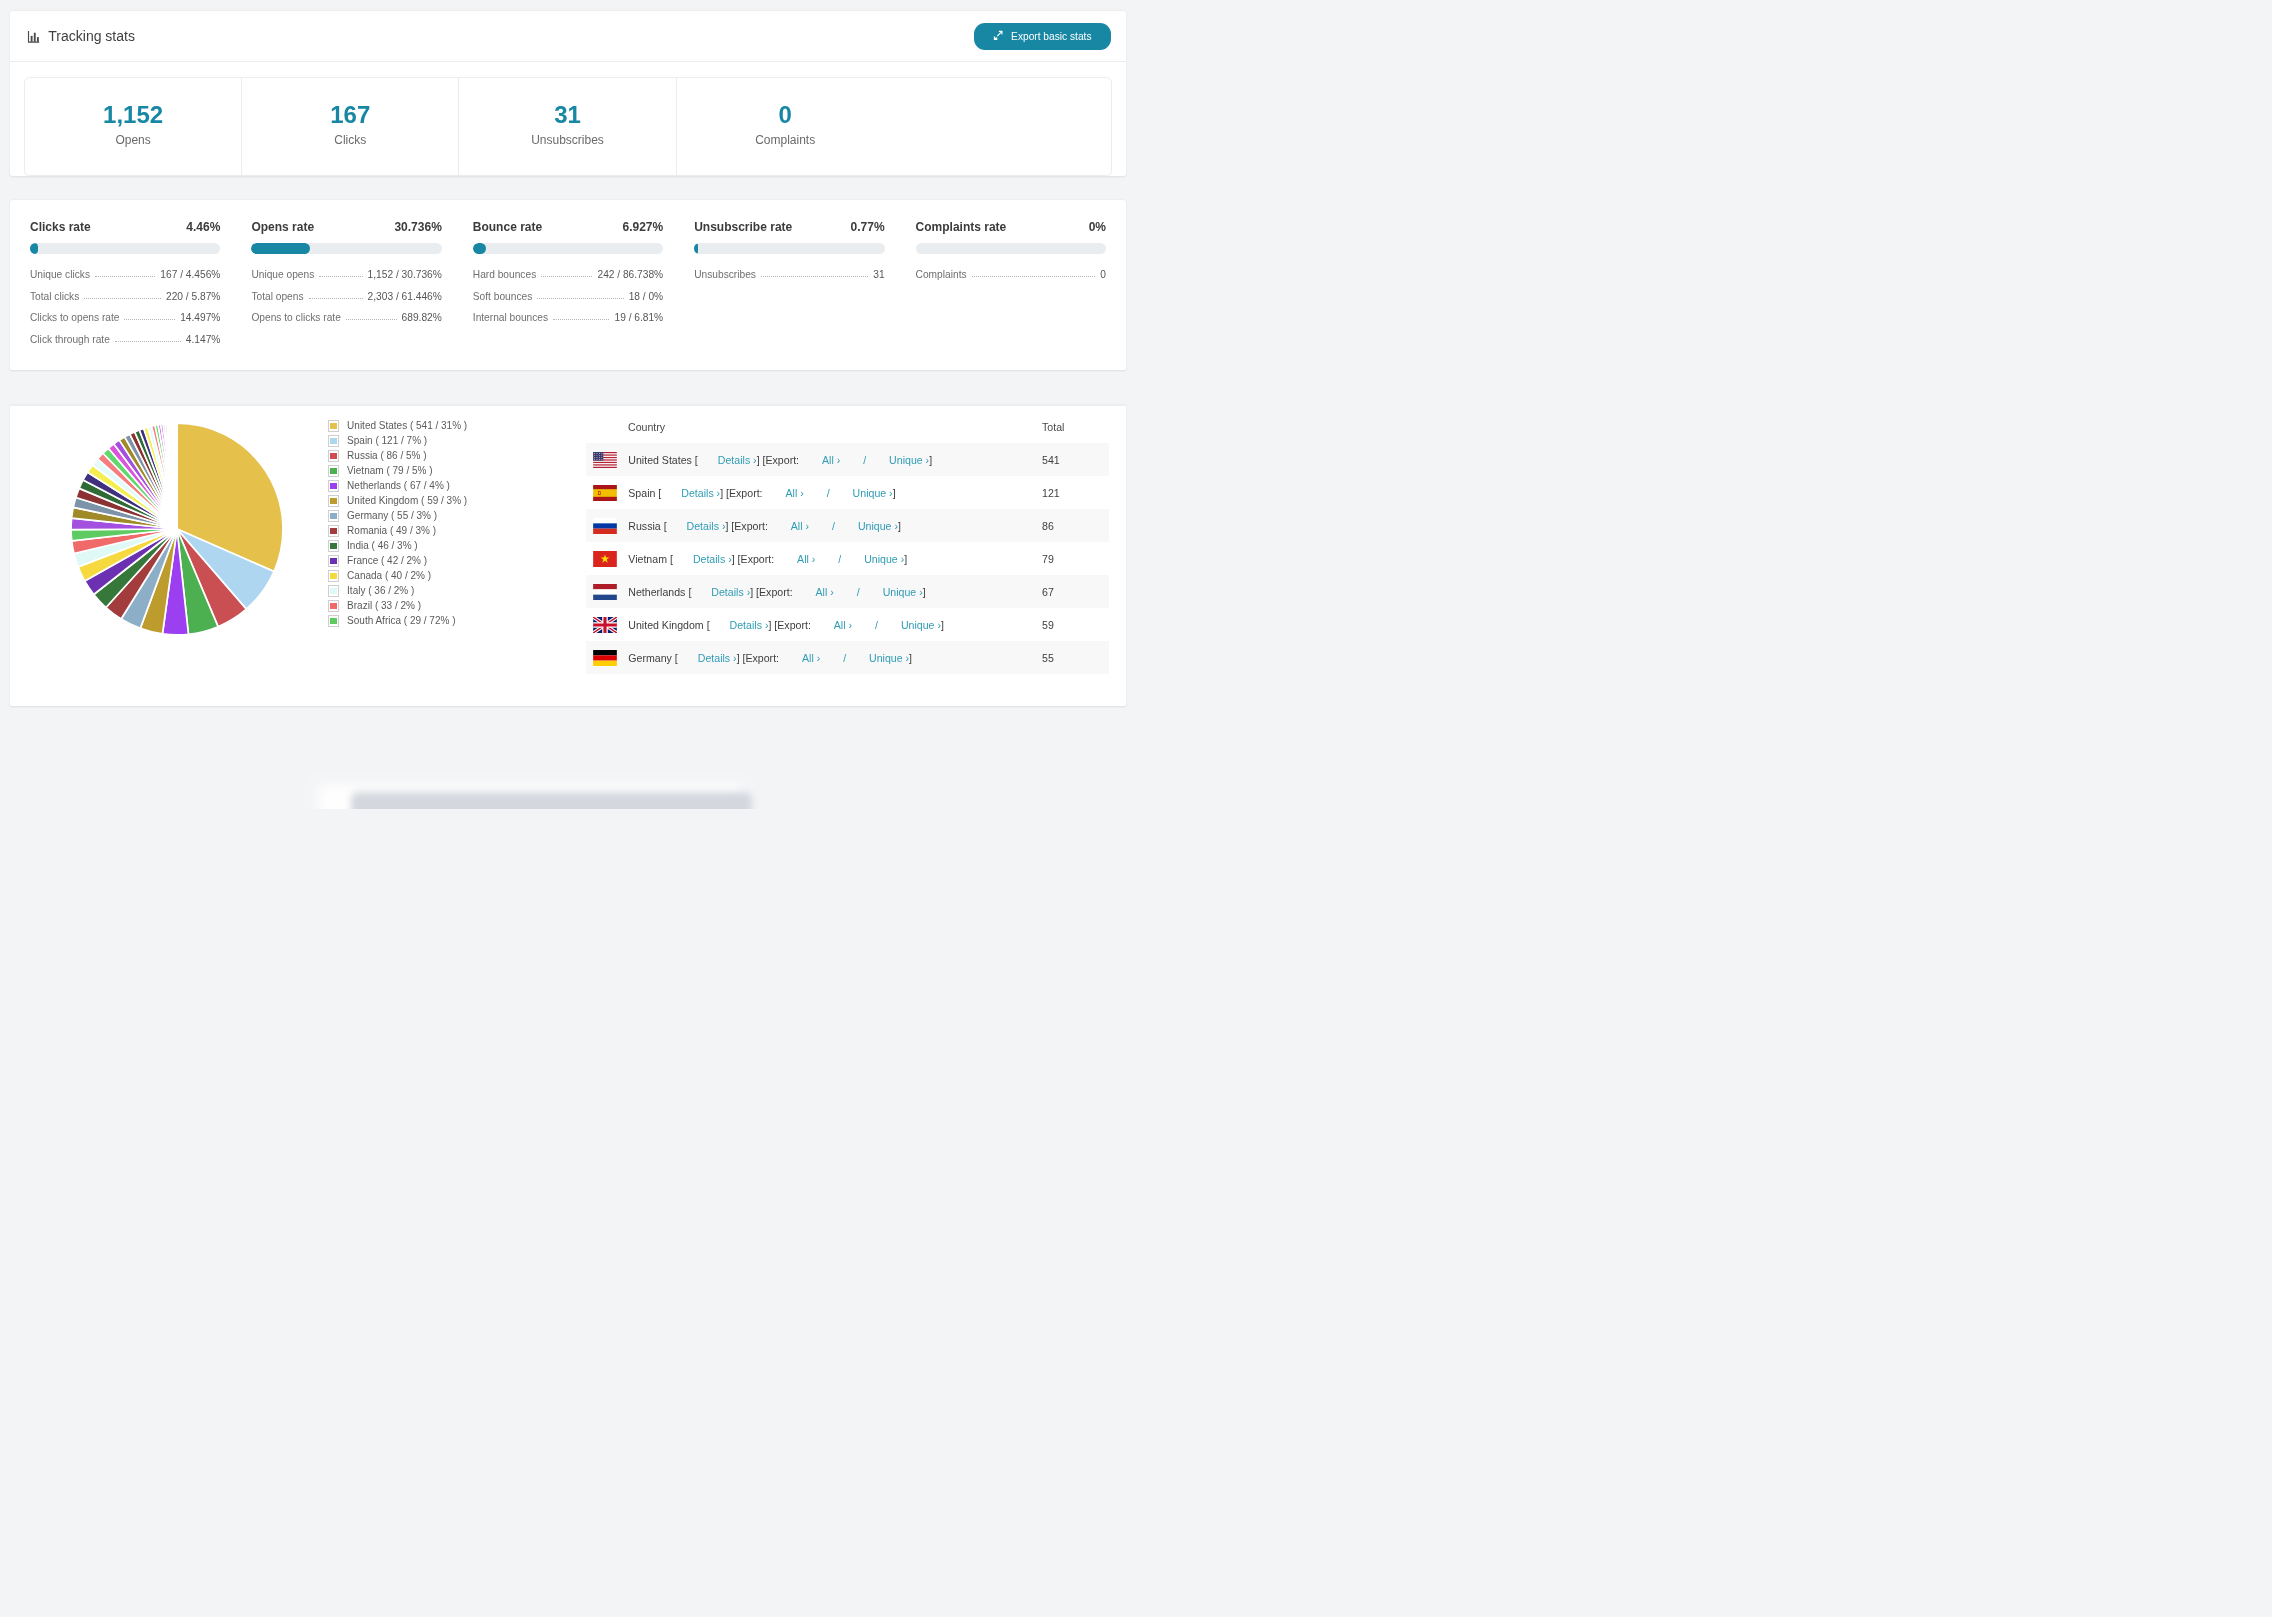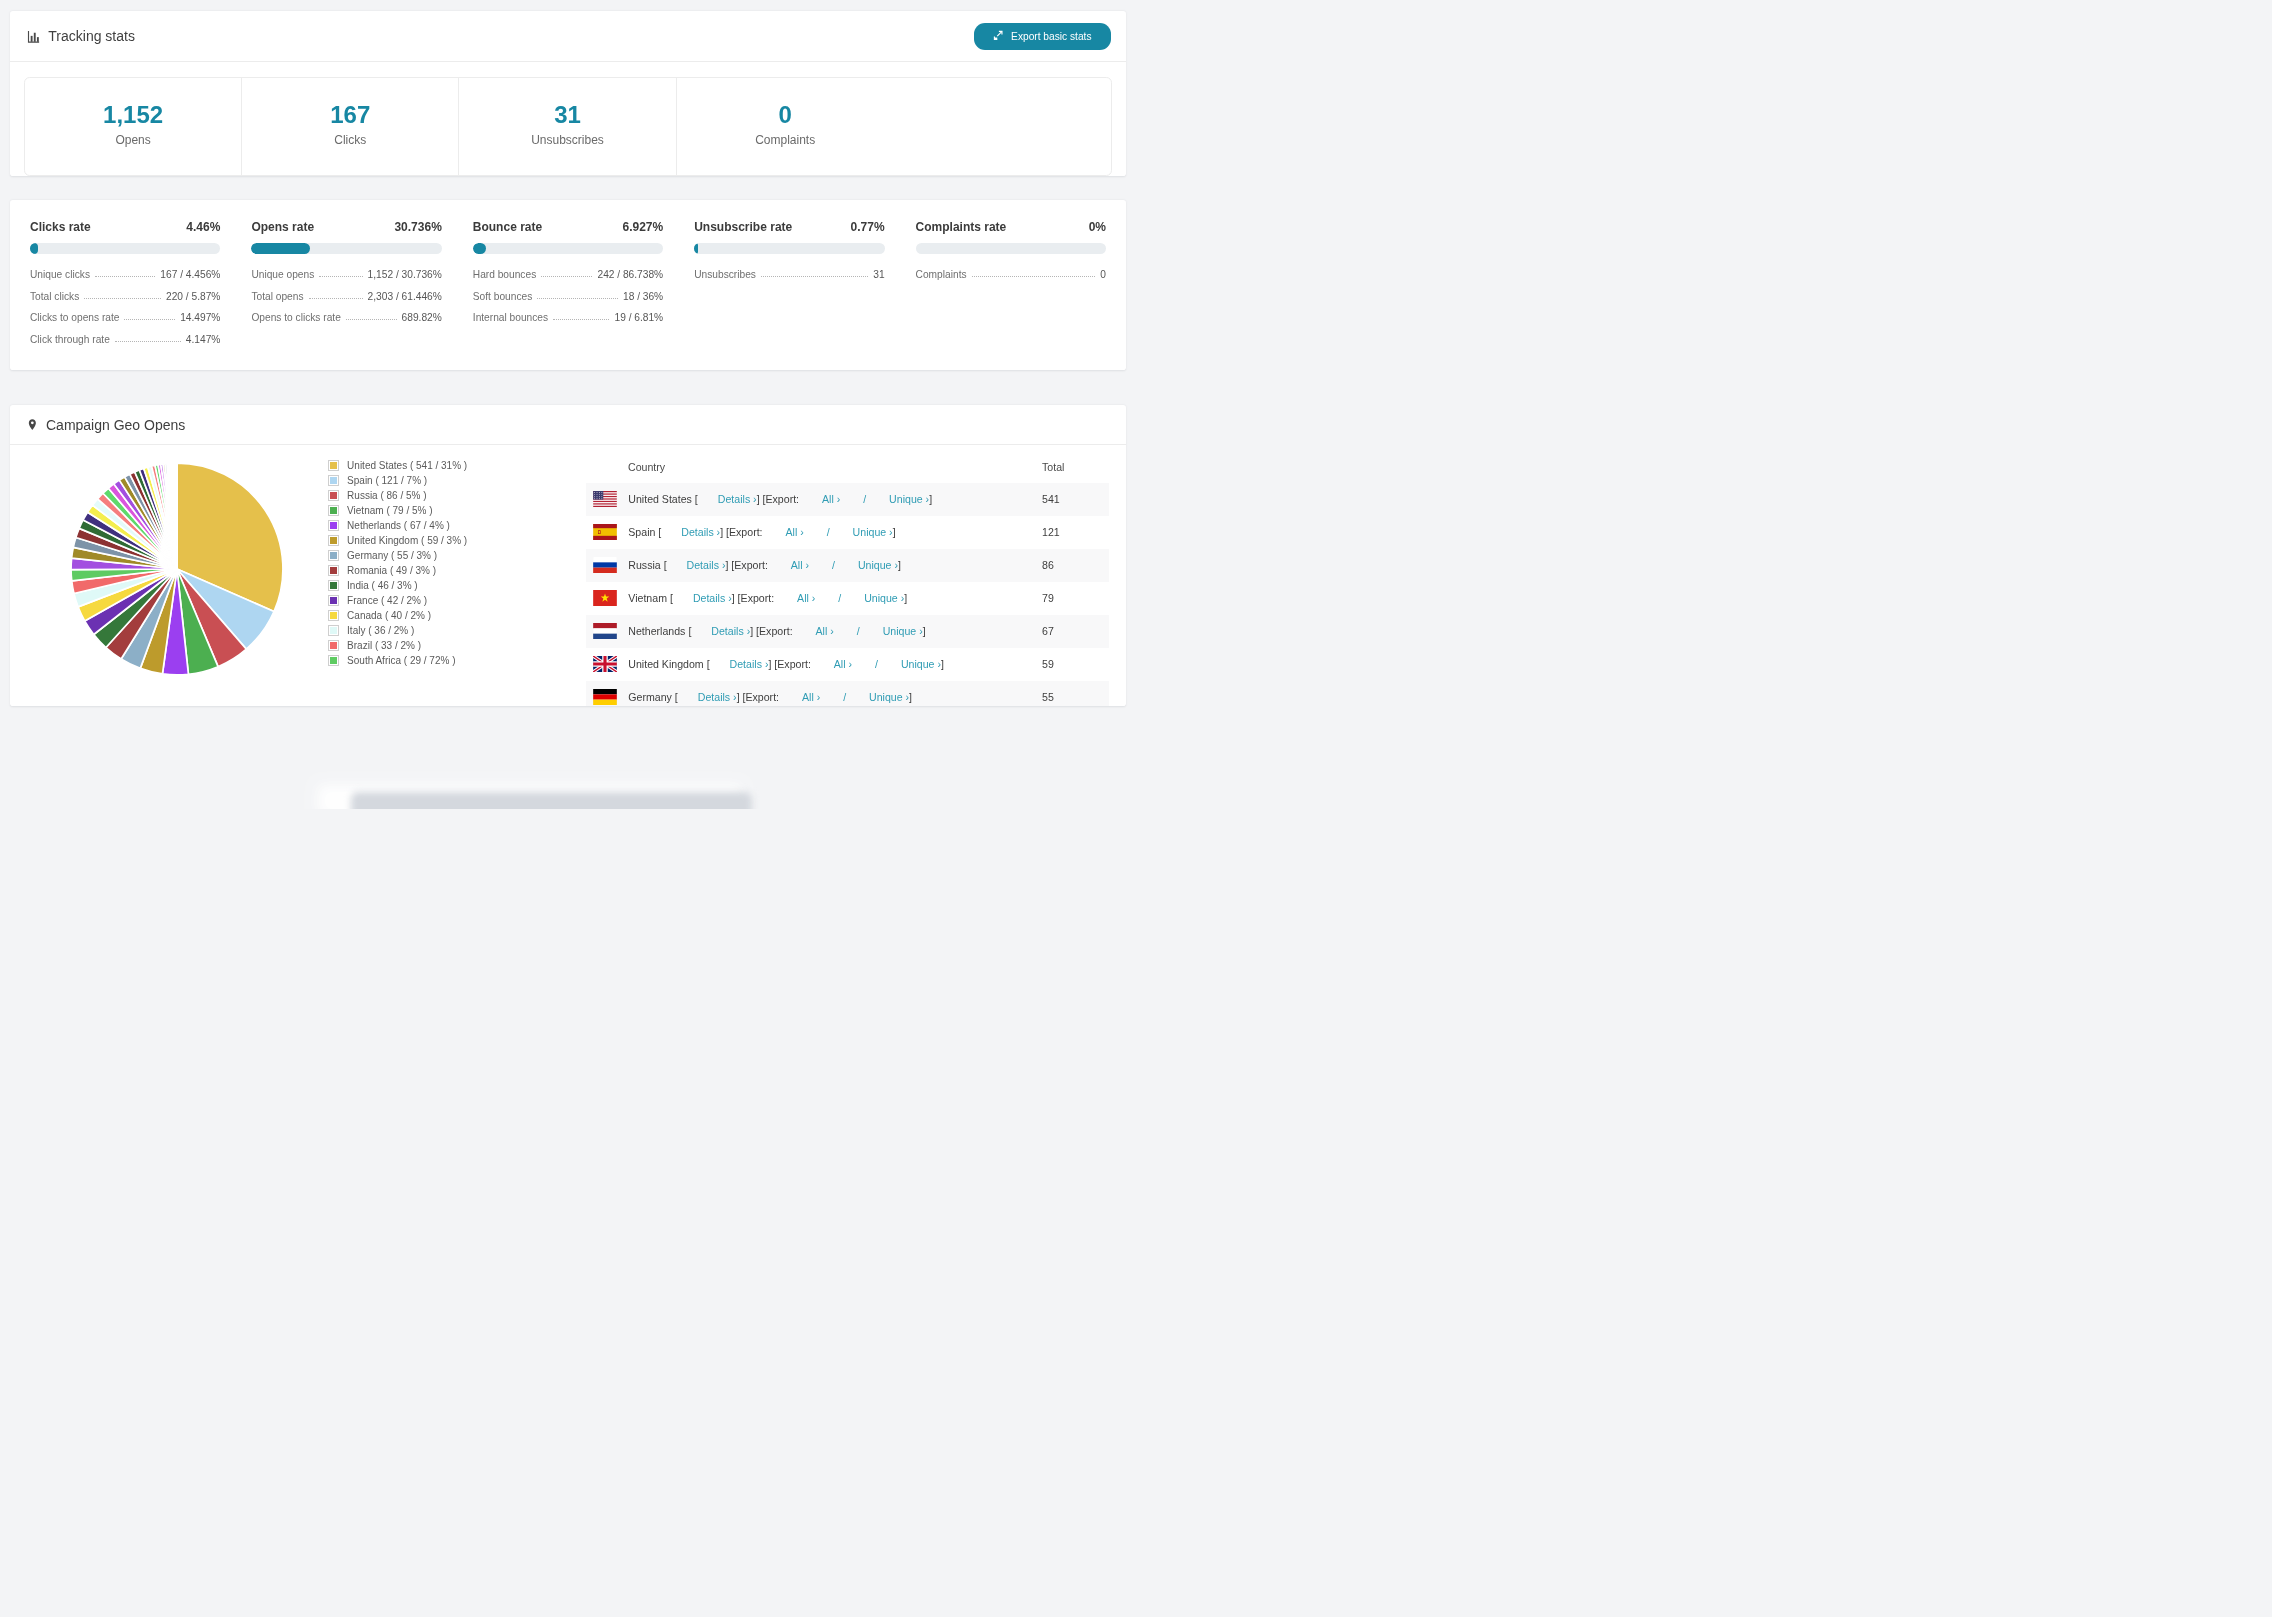--- a/index.html
+++ b/index.html
@@ -202,21 +202,21 @@
         </div>
         <div class="rate-rows">
           <div class="rate-row">
             <span class="rr-label">Hard bounces</span>
             <span class="rr-leader"></span>
             <span class="rr-value">242 / 86.738%</span>
           </div>
           <div class="rate-row">
             <span class="rr-label">Soft bounces</span>
             <span class="rr-leader"></span>
-            <span class="rr-value">18 / 36%</span>
+            <span class="rr-value">18 / 0%</span>
           </div>
           <div class="rate-row">
             <span class="rr-label">Internal bounces</span>
             <span class="rr-leader"></span>
             <span class="rr-value">19 / 6.81%</span>
           </div>
         </div>
       </article>
       <article class="rate-block">
         <div class="rate-head">
@@ -245,30 +245,20 @@
             <span class="rr-label">Complaints</span>
             <span class="rr-leader"></span>
             <span class="rr-value">0</span>
           </div>
         </div>
       </article>
     </div>
 </section>
 
 <section class="card" id="geo-card">
-  <div class="card-header">
-    <div class="card-title">
-      <span>
-        <svg width="12.7" height="15.5" viewBox="0 0 24 24" fill="#474747">
-          <path d="M12 1.8C8.3 1.8 5.3 4.8 5.3 8.5c0 5 6.7 13.3 6.7 13.3s6.7-8.3 6.7-13.3c0-3.7-3-6.7-6.7-6.7zm0 9.2a2.6 2.6 0 1 1 0-5.2 2.6 2.6 0 0 1 0 5.2z"></path>
-        </svg>
-      </span>
-      <span>Campaign Geo Opens</span>
-    </div>
-  </div>
   <div class="hdr-divider"></div>
   <div class="geo-content">
     <div class="pie-wrap">
       <svg id="pie-svg" width="226" height="226" viewBox="0 0 320 320">
           <path d="M 160 160 L 160.00 10.00 A 150 150 0 0 1 297.35 220.28 Z" fill="#e5c04b" stroke="#ffffff" stroke-width="2.4" stroke-linejoin="round"></path>
           <path d="M 160 160 L 297.35 220.28 A 150 150 0 0 1 258.16 273.42 Z" fill="#aed6f1" stroke="#ffffff" stroke-width="2.4" stroke-linejoin="round"></path>
           <path d="M 160 160 L 258.16 273.42 A 150 150 0 0 1 218.13 298.28 Z" fill="#c94f53" stroke="#ffffff" stroke-width="2.4" stroke-linejoin="round"></path>
           <path d="M 160 160 L 218.13 298.28 A 150 150 0 0 1 176.20 309.12 Z" fill="#4caf50" stroke="#ffffff" stroke-width="2.4" stroke-linejoin="round"></path>
           <path d="M 160 160 L 176.20 309.12 A 150 150 0 0 1 139.43 308.58 Z" fill="#9b3ff0" stroke="#ffffff" stroke-width="2.4" stroke-linejoin="round"></path>
           <path d="M 160 160 L 139.43 308.58 A 150 150 0 0 1 108.01 300.70 Z" fill="#bd9b2c" stroke="#ffffff" stroke-width="2.4" stroke-linejoin="round"></path>

